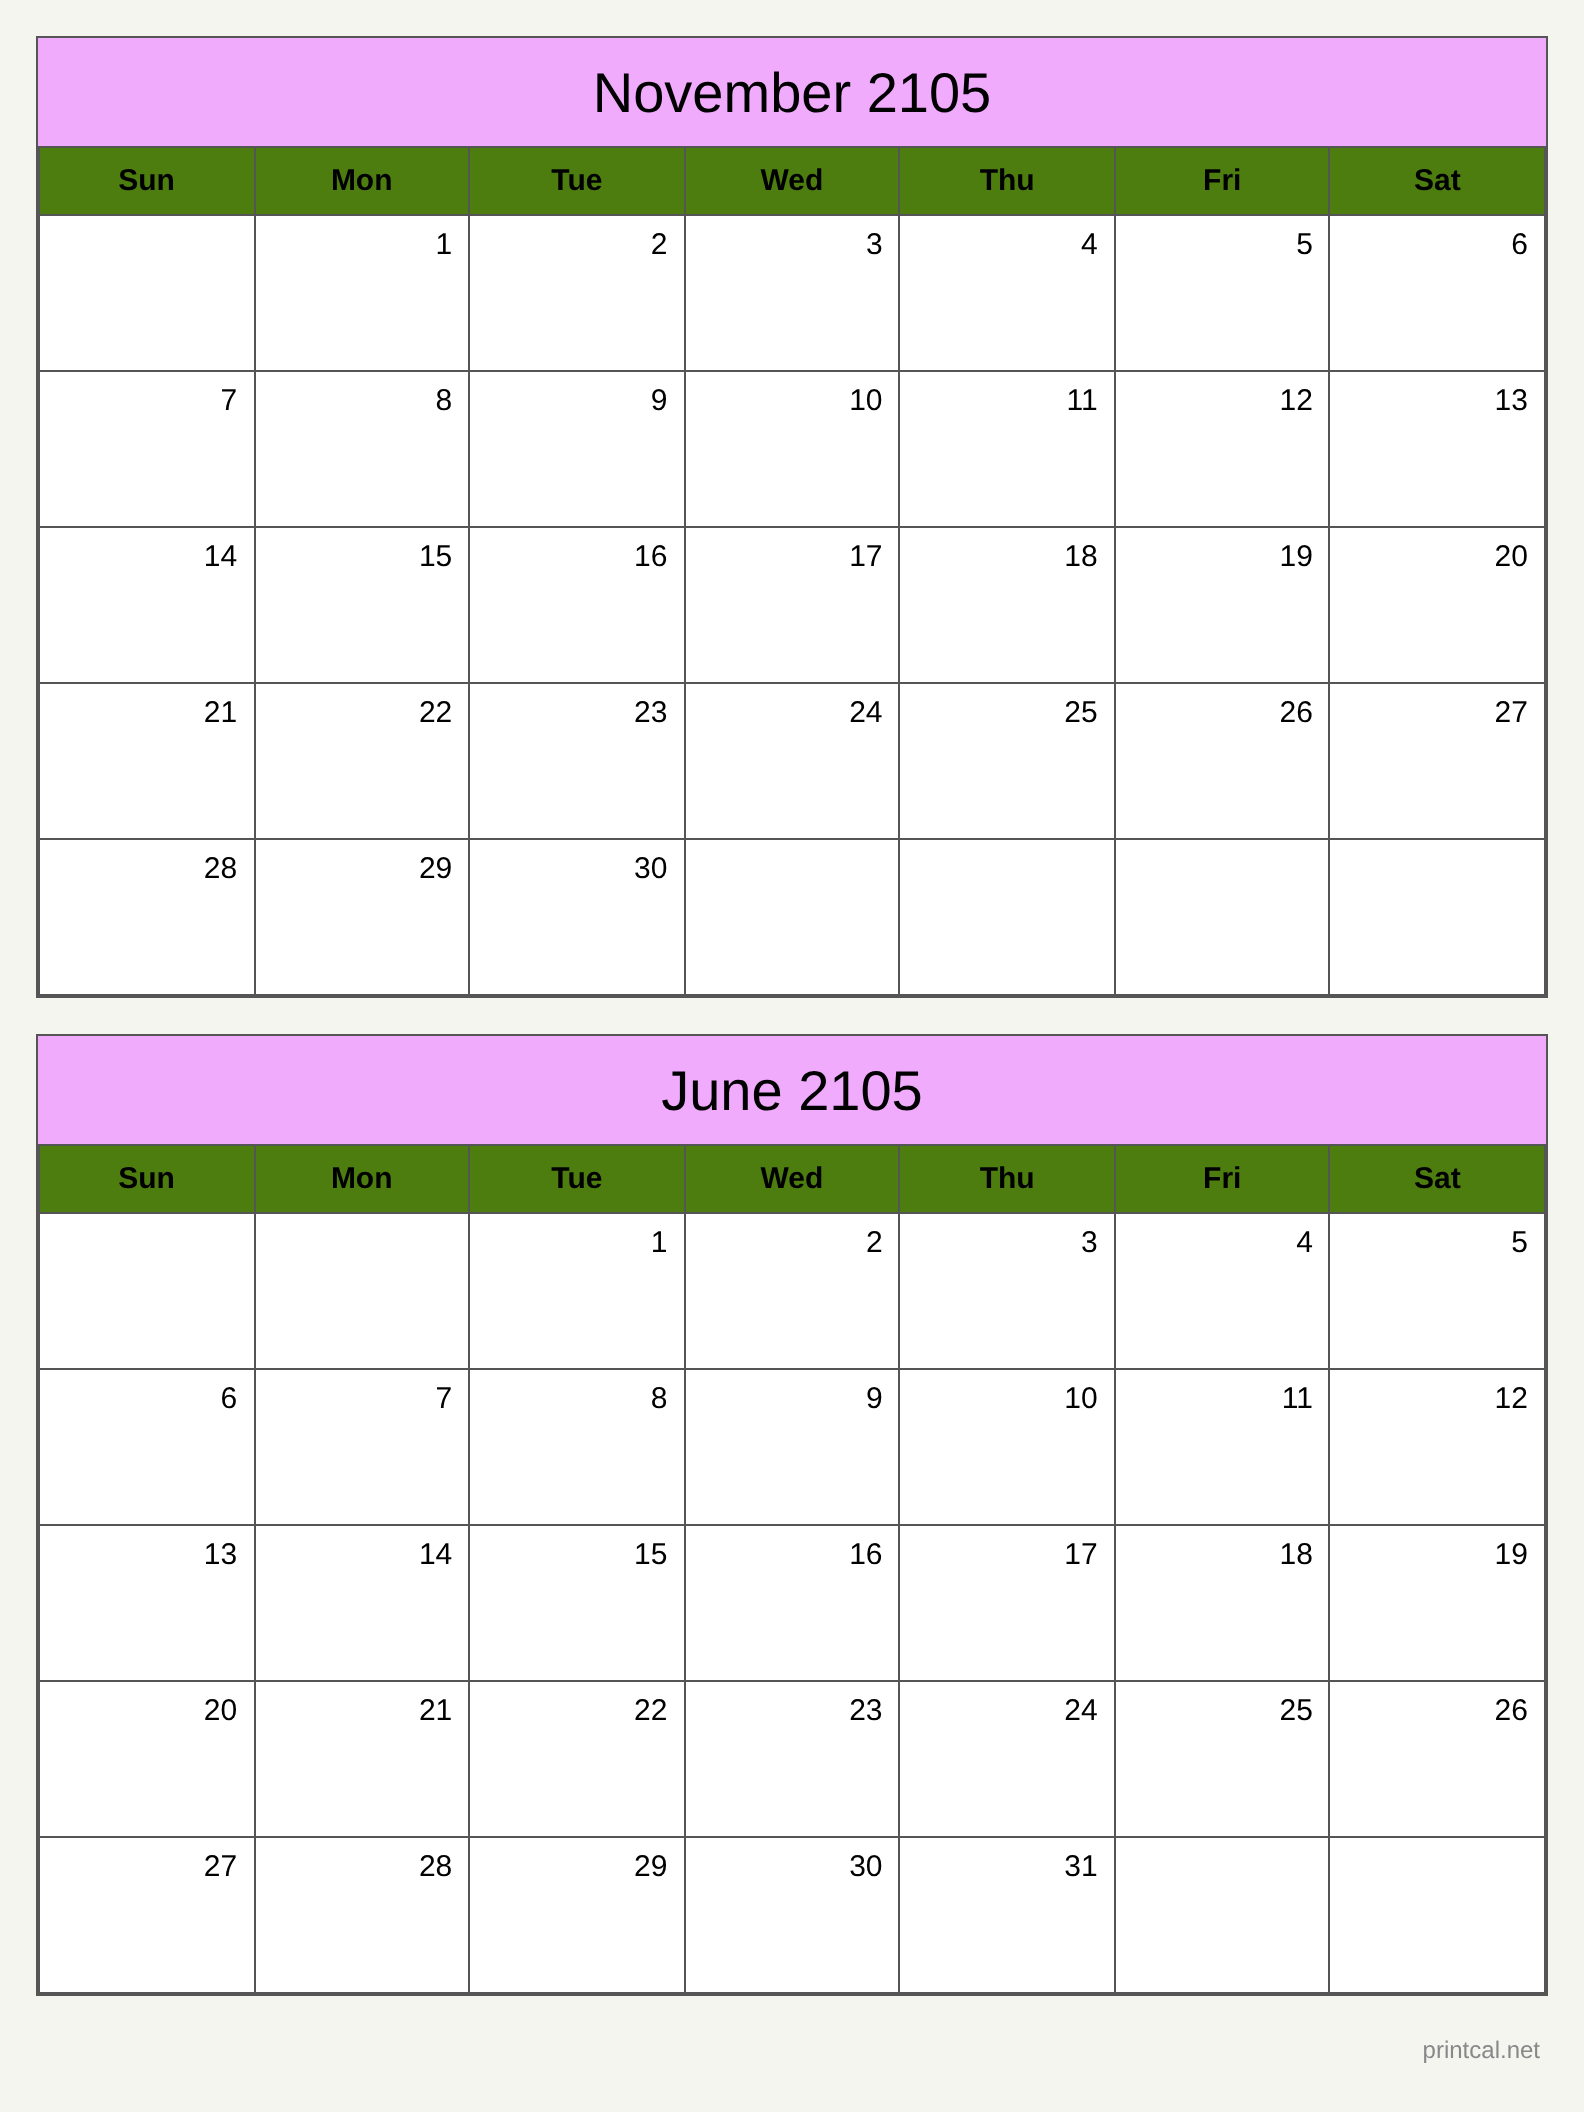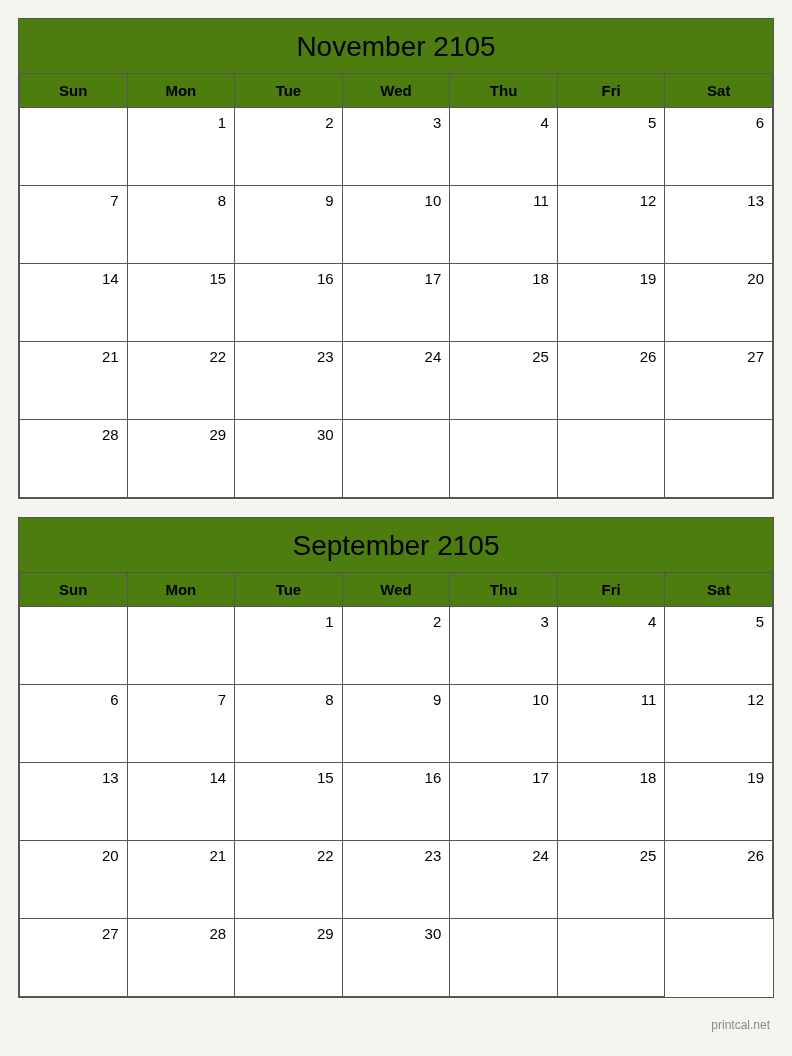--- a/index.html
+++ b/index.html
@@ -22,21 +22,21 @@
     .calendar {
       background: #fff;
       border: 1.5px solid #555;
     }
     .calendar-title {
       text-align: center;
       font-size: 28px;
       font-weight: normal;
       padding: 12px 0 10px 0;
       border-bottom: 1.5px solid #555;
-      background: #4d7c0f;
+      background: #f0abfc;
     }
     .calendar-grid {
       display: grid;
       grid-template-columns: repeat(7, 1fr);
       border-left: 1.5px solid #555;
     }
     .day-header {
       text-align: center;
       font-size: 15px;
       font-weight: bold;
@@ -118,21 +118,21 @@
       <div class="day-cell">29</div>
       <div class="day-cell">30</div>
       <div class="day-cell empty"></div>
       <div class="day-cell empty"></div>
       <div class="day-cell empty"></div>
       <div class="day-cell empty"></div>
     </div>
   </div>
 
   <div class="calendar">
-    <div class="calendar-title">September 2105</div>
+    <div class="calendar-title">June 2105</div>
     <div class="calendar-grid">
 
       <div class="day-header">Sun</div>
       <div class="day-header">Mon</div>
       <div class="day-header">Tue</div>
       <div class="day-header">Wed</div>
       <div class="day-header">Thu</div>
       <div class="day-header">Fri</div>
       <div class="day-header">Sat</div>
 
@@ -165,19 +165,20 @@
       <div class="day-cell">22</div>
       <div class="day-cell">23</div>
       <div class="day-cell">24</div>
       <div class="day-cell">25</div>
       <div class="day-cell">26</div>
 
       <div class="day-cell">27</div>
       <div class="day-cell">28</div>
       <div class="day-cell">29</div>
       <div class="day-cell">30</div>
+      <div class="day-cell">31</div>
       <div class="day-cell empty"></div>
       <div class="day-cell empty"></div>
     </div>
   </div>
 
   <div class="watermark">printcal.net</div>
 </div>
 
 </body></html>

